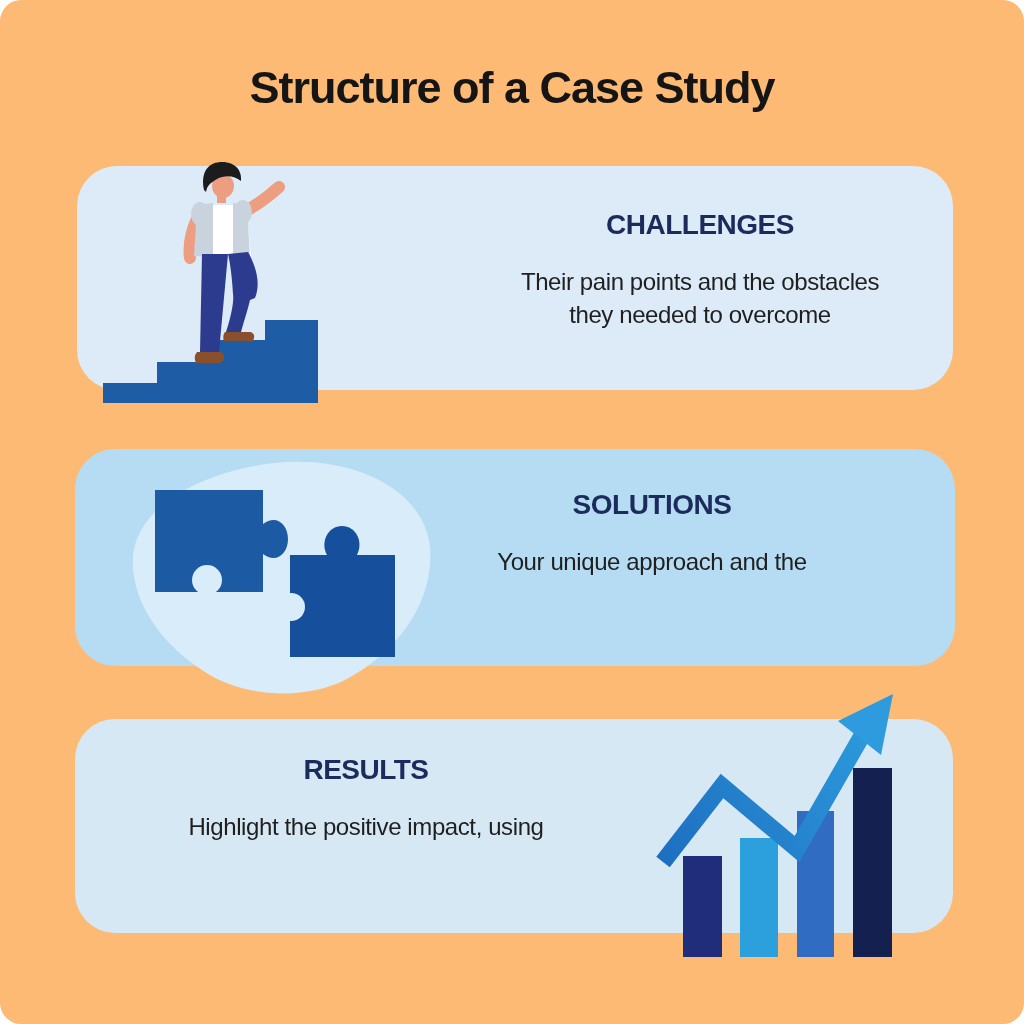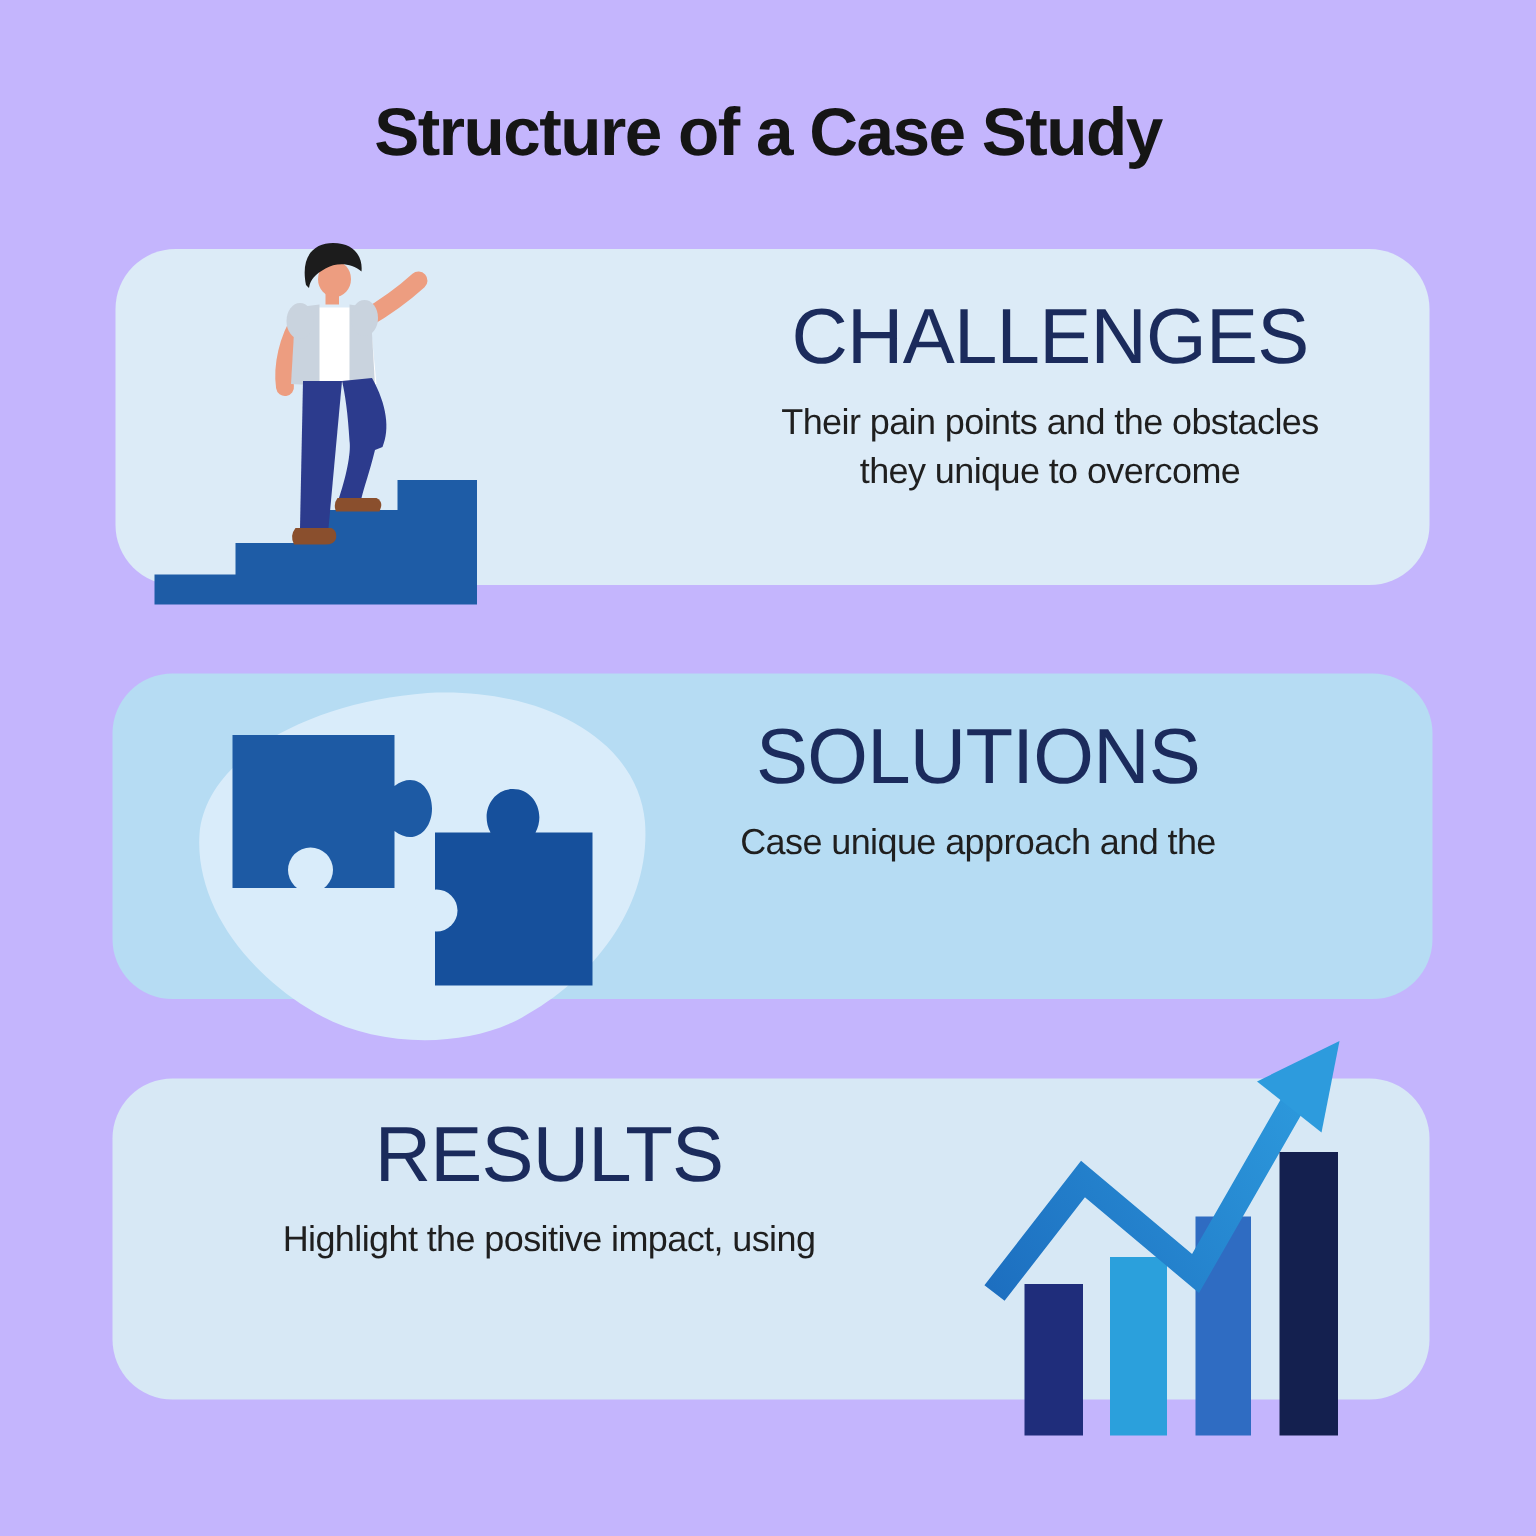--- a/index.html
+++ b/index.html
@@ -1,38 +1,38 @@
 <!DOCTYPE html>
 <html><head>
 <meta charset="utf-8">
 <style>
   html,body{margin:0;padding:0;}
   body{font-family:"Liberation Sans","DejaVu Sans",sans-serif;background:#ffffff;}
   .canvas{
-    position:relative;width:1024px;height:1024px;background:#c4b5fd;
-    overflow:hidden;margin:0 auto;
+    position:relative;width:1024px;height:1024px;background:#fdba74;
+    overflow:hidden;margin:0 auto;border-radius:21px;
   }
   .page-title{
     position:absolute;left:0;top:62px;width:1024px;text-align:center;
     font-size:45px;font-weight:bold;letter-spacing:-1px;color:#151515;
   }
   .card{position:absolute;border-radius:40px;}
   .card-1{left:77px;top:166px;width:876px;height:224px;}
   .card-2{left:75px;top:449px;width:880px;height:217px;}
   .card-3{left:75px;top:719px;width:878px;height:214px;}
   .illus{position:absolute;}
   .illus-stairs{left:95px;top:160px;width:230px;height:250px;}
   .illus-puzzle{left:120px;top:450px;width:320px;height:250px;}
   .illus-chart{left:650px;top:685px;width:310px;height:280px;}
   .section-text{position:absolute;width:400px;text-align:center;}
   .text-1{left:500px;top:203px;}
   .text-2{left:452px;top:483px;}
   .text-3{left:166px;top:748px;}
   .section-heading{
-    margin:0;font-size:52px;line-height:44px;font-weight:normal;
+    margin:0;font-size:28px;line-height:44px;font-weight:bold;
     letter-spacing:-0.5px;color:#1b2b5c;
   }
   .section-desc{margin-top:18px;font-size:24px;line-height:33px;
     letter-spacing:-0.4px;color:#1f1f1f;}
   .desc-line{white-space:nowrap;text-align:center;}
 </style>
 </head>
 <body>
 
 <div class="canvas">
@@ -85,28 +85,28 @@
     <rect x="797" y="811" width="37" height="146" fill="#2f6cc2"></rect>
     <polyline points="663,862 722,786 797,849 871,720" fill="none" stroke="url(#arrowGrad)" stroke-width="17"></polyline>
     <rect x="853" y="768" width="39" height="189" fill="#14204f"></rect>
     <polygon points="893,694 838,721 881,755" fill="#2d9bdd"></polygon>
   </svg>
 
   <div class="section-text text-1">
     <h2 class="section-heading">CHALLENGES</h2>
     <div class="section-desc">
       <div class="desc-line">Their pain points and the obstacles</div>
-      <div class="desc-line">they unique to overcome</div>
+      <div class="desc-line">they needed to overcome</div>
     </div>
   </div>
 
   <div class="section-text text-2">
     <h2 class="section-heading">SOLUTIONS</h2>
     <div class="section-desc">
-      <div class="desc-line">Case unique approach and the</div>
+      <div class="desc-line">Your unique approach and the</div>
     </div>
   </div>
 
   <div class="section-text text-3">
     <h2 class="section-heading">RESULTS</h2>
     <div class="section-desc">
       <div class="desc-line">Highlight the positive impact, using</div>
     </div>
   </div>
 

